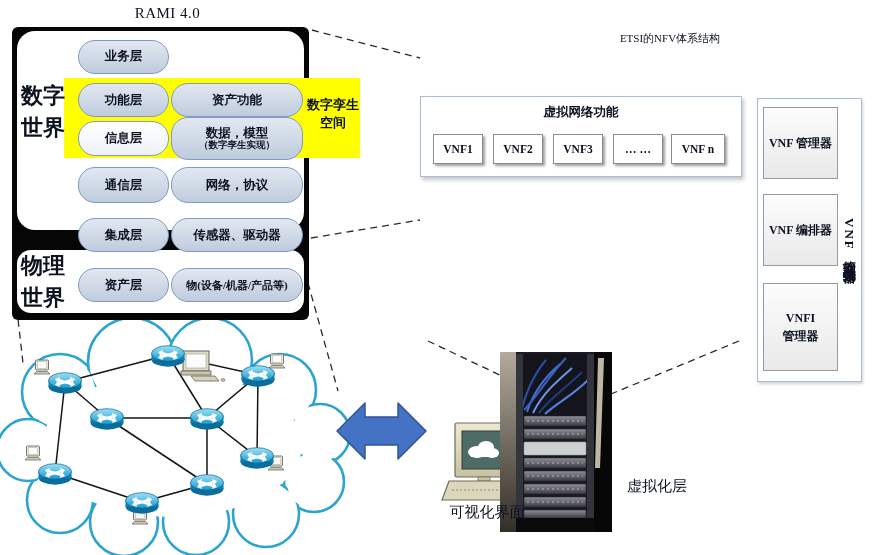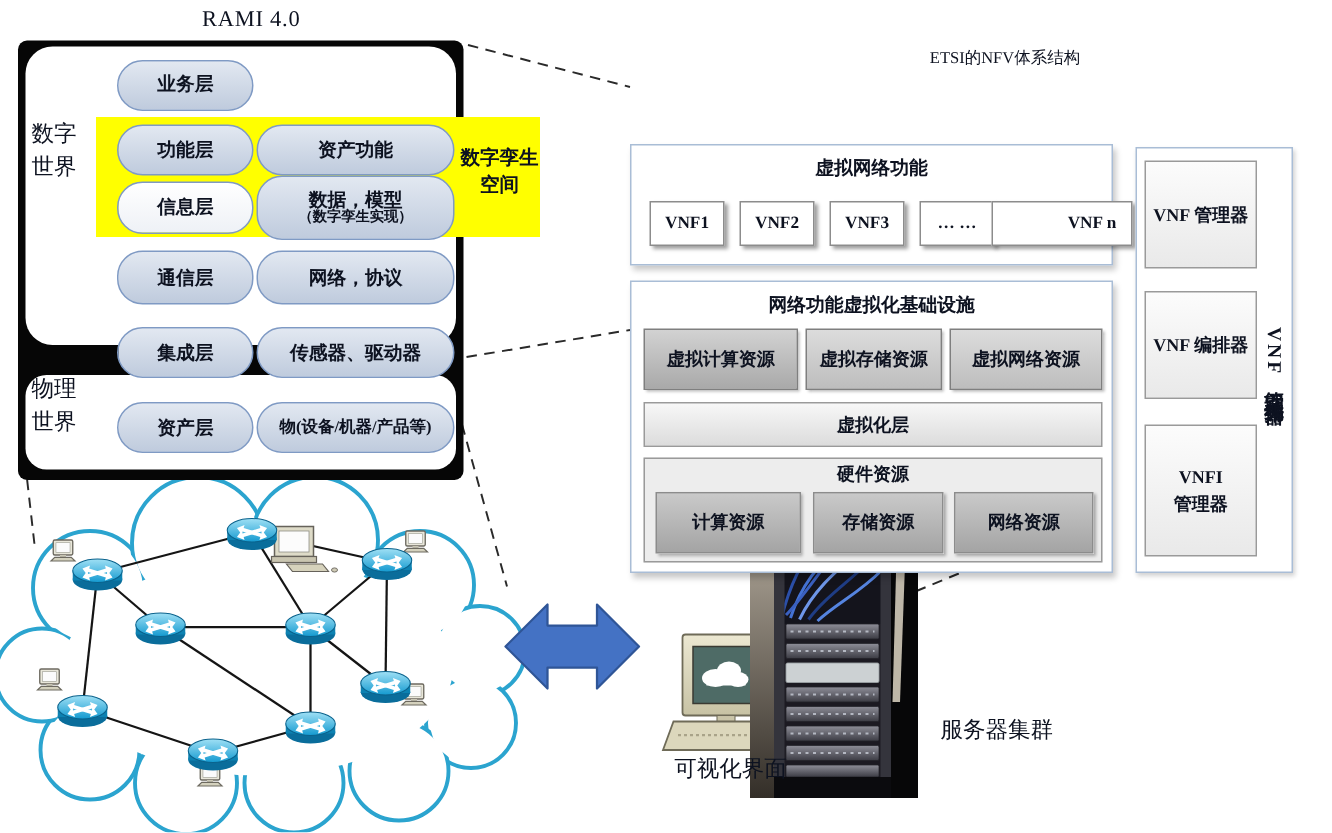--- a/index.html
+++ b/index.html
@@ -7,21 +7,21 @@
          font-family:"Liberation Serif","DejaVu Serif",serif;color:#0d1220;}
   .abs{position:absolute;}
   svg{display:block;}
   .title{font-size:15px;letter-spacing:.5px;text-align:center;}
   .cn-title{font-size:11px;font-weight:700;text-align:center;}
   .preline{white-space:pre-line;}
   
   .rami-outer{background:#060606;border-radius:6px;}
   .rami-white{background:#fff;}
   .yellow{background:#ffff00;}
-  .world{font-size:15px;font-weight:400;line-height:1.45;}
+  .world{font-size:22px;font-weight:700;line-height:1.45;}
   .dt{font-size:13px;font-weight:700;text-align:center;line-height:1.35;}
   .pill{display:flex;flex-direction:column;align-items:center;justify-content:center;
         border:1.6px solid #7f9ac4;border-radius:17px;
         background:linear-gradient(#e2e8f1,#bfcbdd);
         font-weight:700;font-size:12.5px;text-align:center;line-height:1.15;}
   .pill.white{background:linear-gradient(#ffffff,#eef1f6);}
   .pill .sub{font-size:9.5px;font-weight:700;}
   .pill.smalltxt{font-size:11px;}
   
   .frame{background:#fff;border:1.5px solid #a9bdd6;box-shadow:2px 3px 4px rgba(0,0,0,.22);margin-top:40px;}
@@ -268,41 +268,28 @@
   <div class="abs pill smalltxt" style="left:171px;top:268px;width:130px;height:32px;z-index:3;">物(设备/机器/产品等)</div>
 
   <div class="abs cn-title" style="left:580px;top:31px;width:180px;z-index:2;font-weight:400;">ETSI的NFV体系结构</div>
 
   <div class="abs frame" style="left:420px;top:56px;width:320px;height:79px;z-index:1;">
     <div class="sec-title" style="top:7px;">虚拟网络功能</div>
     <div class="wbox" style="left:12px;top:37px;width:48px;height:28px;">VNF1</div>
     <div class="wbox" style="left:72px;top:37px;width:48px;height:28px;">VNF2</div>
     <div class="wbox" style="left:132px;top:37px;width:48px;height:28px;">VNF3</div>
     <div class="wbox" style="left:192px;top:37px;width:48px;height:28px;">… …</div>
-    <div class="wbox" style="left:240px;top:37px;width:52px;height:28px;padding-left:40px;">VNF n</div>
-  </div>
-
-  <div class="abs frame" style="left:420px;top:147px;width:320px;height:193px;z-index:1;">
-    <div class="sec-title" style="top:7px;">网络功能虚拟化基础设施</div>
-    <div class="gbox dark1" style="left:8px;top:31px;width:101px;height:39px;">虚拟计算资源</div>
-    <div class="gbox" style="left:116px;top:31px;width:89px;height:39px;">虚拟存储资源</div>
-    <div class="gbox" style="left:212px;top:31px;width:100px;height:39px;">虚拟网络资源</div>
-    <div class="bar" style="left:8px;top:80px;width:304px;height:28px;">虚拟化层</div>
-    <div class="hwframe" style="left:8px;top:117px;width:304px;height:68px;">
-      <div class="sec-title" style="top:2px;font-size:12px;">硬件资源</div>
-      <div class="hwbox" style="left:7px;top:22px;width:95px;height:39px;">计算资源</div>
-      <div class="hwbox" style="left:112px;top:22px;width:85px;height:39px;">存储资源</div>
-      <div class="hwbox" style="left:206px;top:22px;width:91px;height:39px;">网络资源</div>
-    </div>
-  </div>
+    <div class="wbox" style="left:250px;top:37px;width:52px;height:28px;">VNF n</div>
+  </div>
+
 
   <div class="abs frame" style="left:757px;top:58px;width:103px;height:282px;z-index:1;box-shadow:1px 2px 3px rgba(0,0,0,.18);">
     <div class="mano-box" style="left:5px;top:8px;width:73px;height:70px;">VNF 管理器</div>
     <div class="mano-box" style="left:5px;top:95px;width:73px;height:70px;">VNF 编排器</div>
     <div class="mano-box preline" style="left:5px;top:184px;width:73px;height:86px;">VNFI
 管理器</div>
     <div class="mano-vert" style="left:80px;top:0;width:22px;height:282px;">VNF管理和编排器</div>
   </div>
 
   <div class="abs cap" style="left:428px;top:503px;width:118px;text-align:center;z-index:2;">可视化界面</div>
-  <div class="abs cap" style="left:627px;top:477px;width:100px;z-index:2;">服务器集群</div>
+  <div class="abs cap" style="left:627px;top:477px;width:100px;z-index:2;">虚拟化层</div>
 
 </div>
 
 </body></html>

